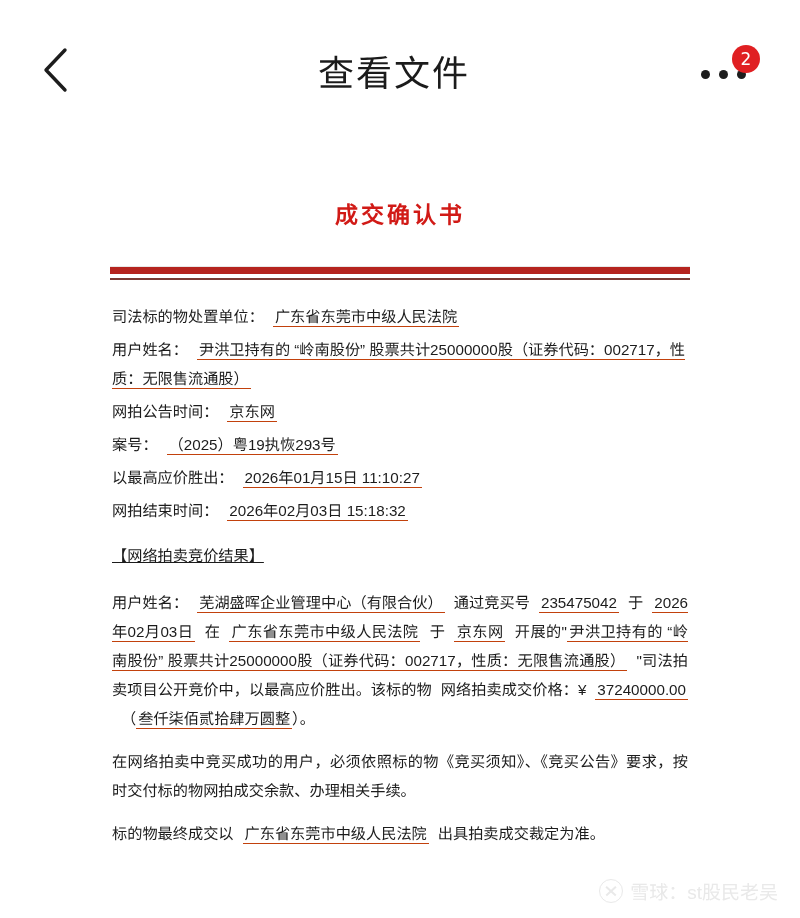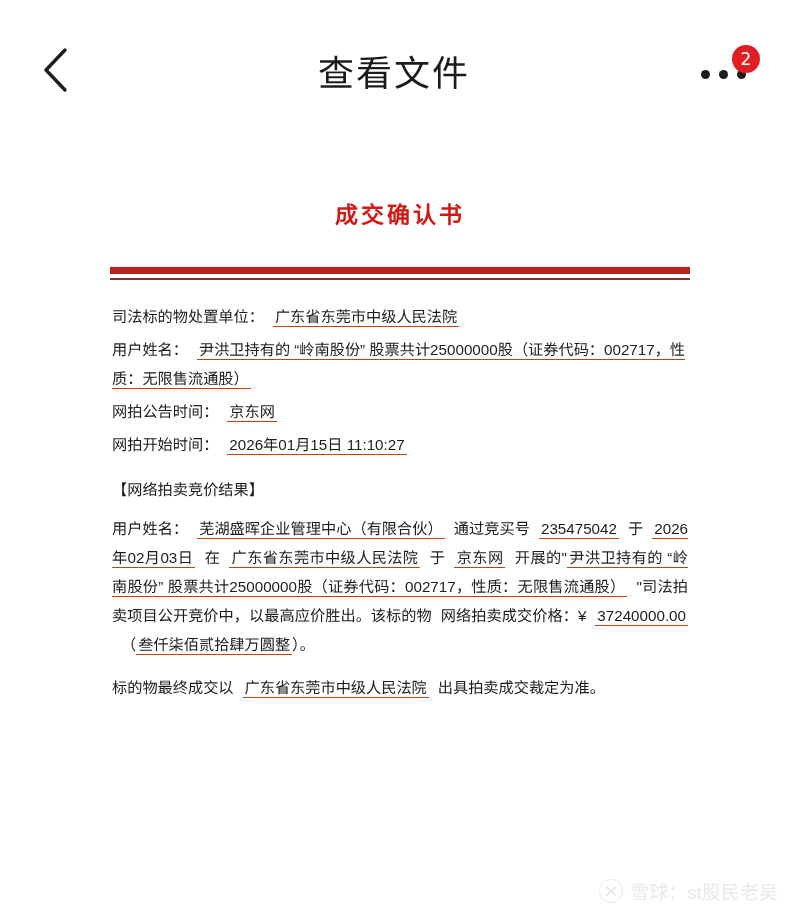--- a/index.html
+++ b/index.html
@@ -138,21 +138,22 @@
     border-bottom: 1px solid #3a3fa0;
     padding-bottom: 1px;
     word-break: break-all;
     font-family: "DejaVu Sans", sans-serif;
     font-size: 14.4px;
   }
   .gap-sm { display: inline-block; width: 9px; }
 
   .section-head {
     margin-top: 16px;
-    margin-bottom: 10px;
+    margin-bottom: 18px;
+    text-decoration: underline;
   }
   .para {
     text-align: justify;
     text-justify: inter-ideograph;
     margin-bottom: 2px;
   }
   .para-block { margin-top: 14px; }
   .para-tail { margin-top: 14px; }
 
   
@@ -230,33 +231,40 @@
 
     <div class="row">
       <span class="label">用户姓名：</span><span class="gap-sm"></span><span class="u">尹洪卫持有的 “岭南股份” 股票共计25000000股（证券代码：002717，性质：无限售流通股）</span>
     </div>
 
     <div class="row">
       <span class="label">网拍公告时间：</span><span class="gap-sm"></span><span class="u">京东网</span>
     </div>
 
 
-
-    <div class="row">
-      <span class="label">网拍开始时间：</span><span class="gap-sm"></span><span class="u">2026年01月15日 11:10:27</span>
-    </div>
-
-
+    <div class="row">
+      <span class="label">案号：</span><span class="gap-sm"></span><span class="u">（2025）粤19执恢293号</span>
+    </div>
+
+    <div class="row">
+      <span class="label">以最高应价胜出：</span><span class="gap-sm"></span><span class="u">2026年01月15日 11:10:27</span>
+    </div>
+
+
+    <div class="row">
+      <span class="label">网拍结束时间：</span><span class="gap-sm"></span><span class="u">2026年02月03日 15:18:32</span>
+    </div>
 
     <div class="section-head">【网络拍卖竞价结果】</div>
 
     <div class="para">
       <span>用户姓名：</span><span class="gap-sm"></span><span class="u">芜湖盛晖企业管理中心（有限合伙）</span><span class="gap-sm"></span><span>通过竞买号</span><span class="gap-sm"></span><span class="u">235475042</span><span class="gap-sm"></span><span>于</span><span class="gap-sm"></span><span class="u">2026年02月03日</span><span class="gap-sm"></span><span>在</span><span class="gap-sm"></span><span class="u">广东省东莞市中级人民法院</span><span class="gap-sm"></span><span>于</span><span class="gap-sm"></span><span class="u">京东网</span><span class="gap-sm"></span><span>开展的"</span><span class="u">尹洪卫持有的 “岭南股份” 股票共计25000000股（证券代码：002717，性质：无限售流通股）</span><span class="gap-sm"></span><span>"司法拍卖项目公开竞价中，以最高应价胜出。该标的物</span><span class="gap-sm"></span><span>网络拍卖成交价格：</span><span>¥</span><span class="gap-sm"></span><span class="u">37240000.00</span><span class="gap-sm"></span>（<span class="u">叁仟柒佰贰拾肆万圆整</span>）。
     </div>
 
+    <div class="para para-block">在网络拍卖中竞买成功的用户，必须依照标的物《竞买须知》、《竞买公告》要求，按时交付标的物网拍成交余款、办理相关手续。</div>
 
     <div class="para para-tail">
       <span>标的物最终成交以</span><span class="gap-sm"></span><span class="u">广东省东莞市中级人民法院</span><span class="gap-sm"></span><span>出具拍卖成交裁定为准。</span>
     </div>
 
   </div>
 </div>
 
 <div class="watermark">
   <span class="wm-logo"></span>

